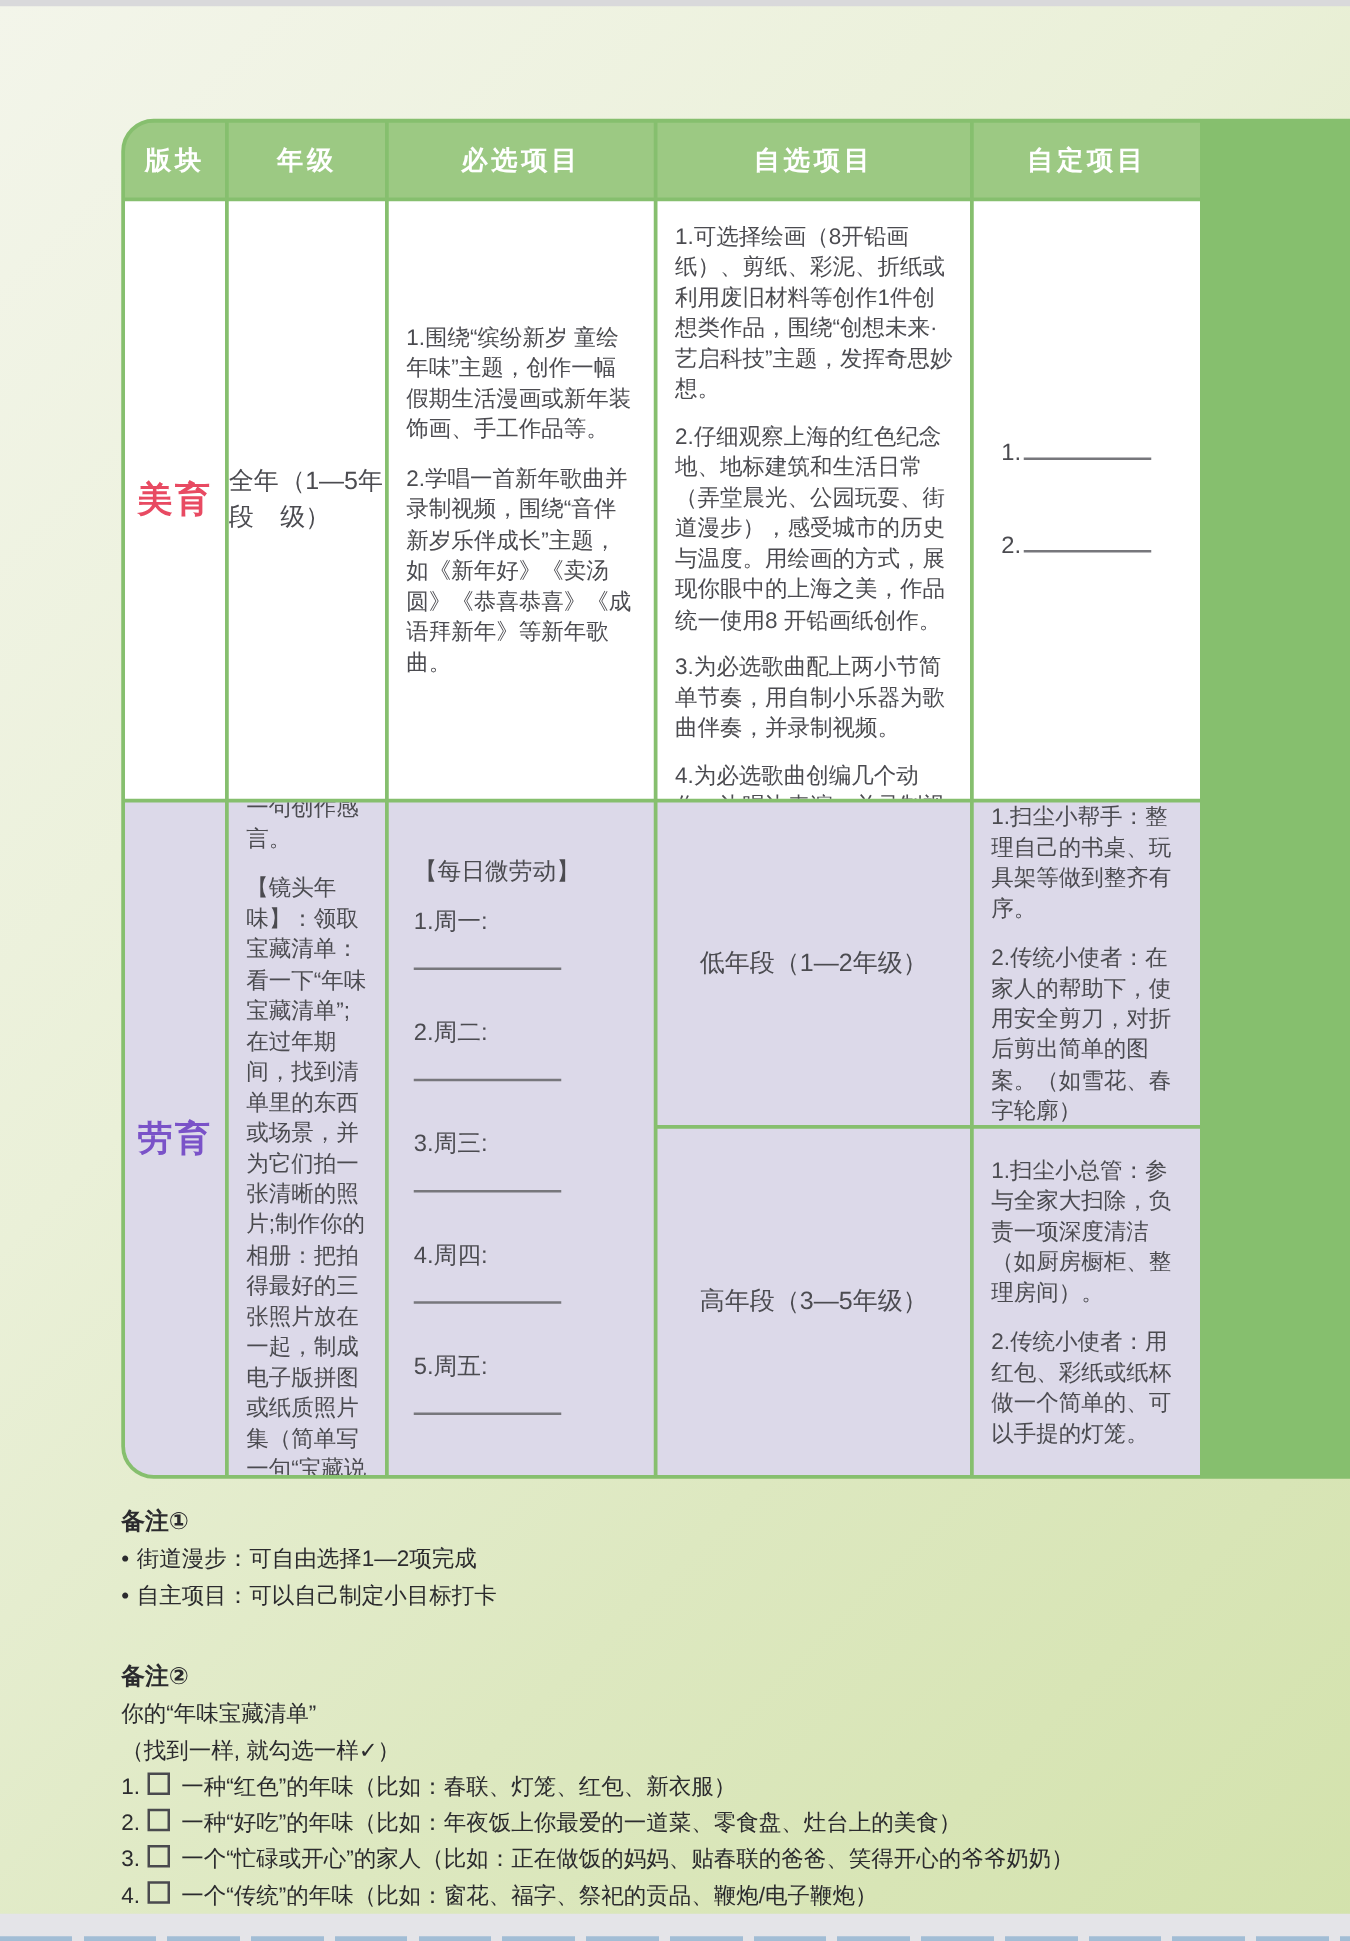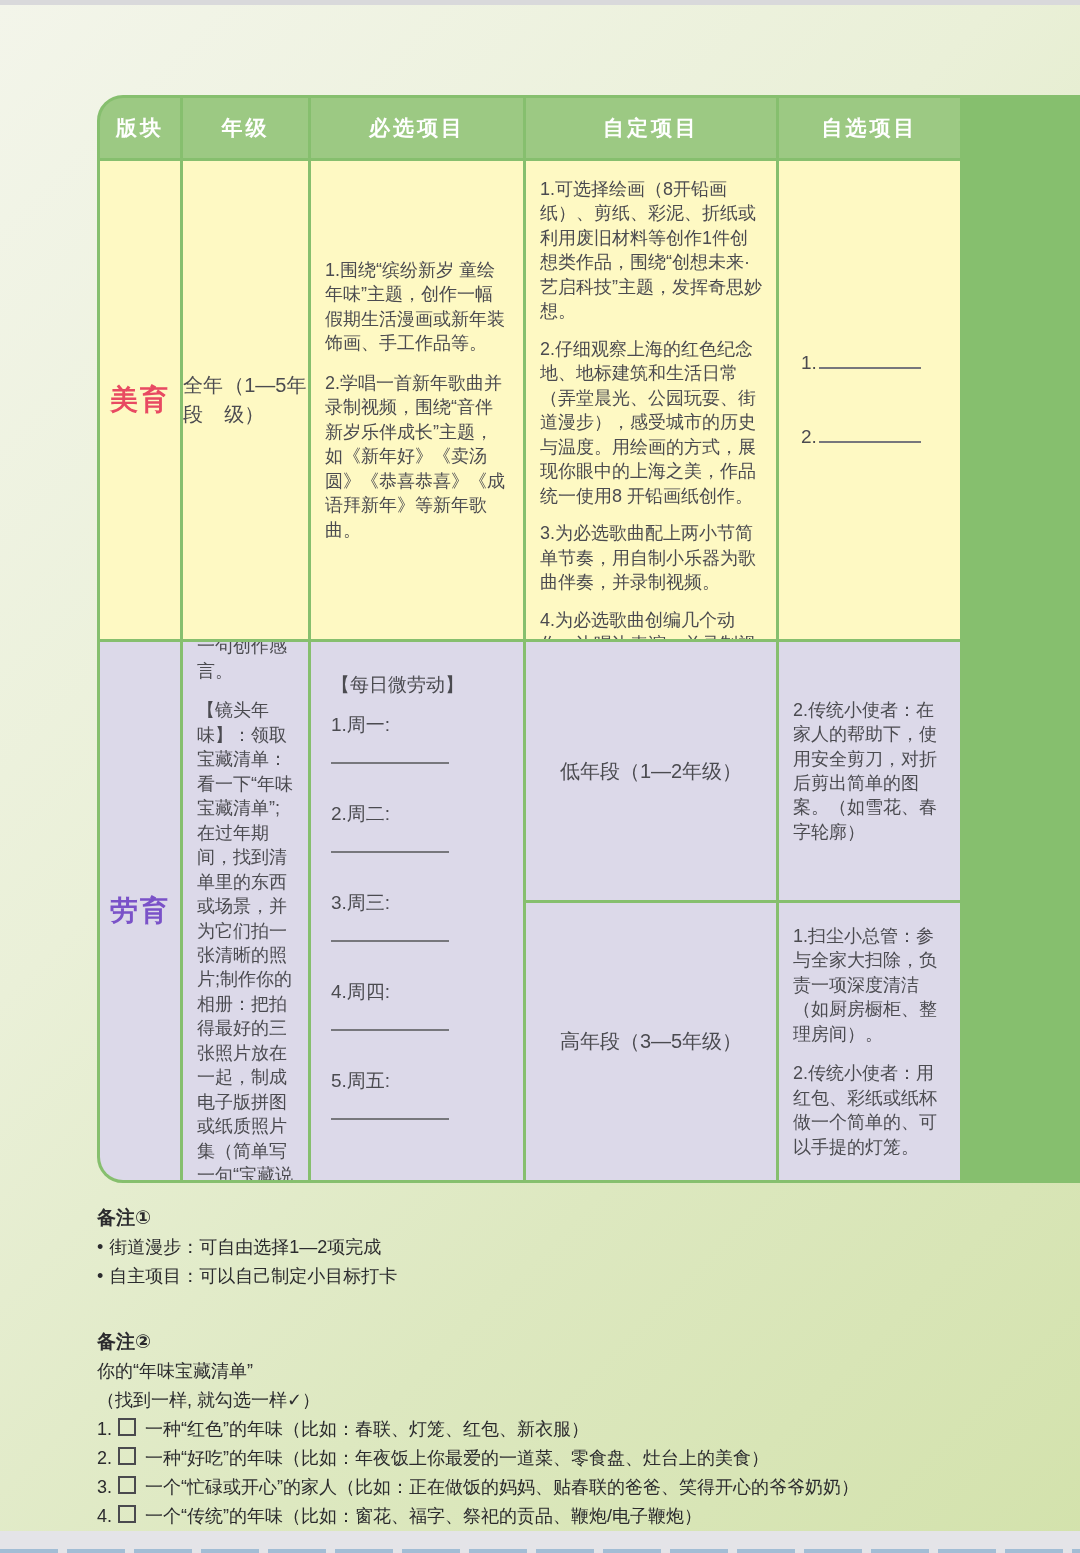--- a/index.html
+++ b/index.html
@@ -18,40 +18,40 @@
     position:absolute;left:97px;top:95px;width:1042px;height:1088px;box-sizing:border-box;
     display:grid;
     grid-template-columns:80px 125px 212px 250px 181px;
     grid-template-rows:60px 478px 258px 277px;
     gap:3px;background:#86bf6e;border:3px solid #86bf6e;
     border-radius:26px;overflow:hidden;
   }
   .cell{box-sizing:border-box;overflow:hidden;}
   .hcell{background:#9cc983;display:flex;align-items:center;justify-content:center;
     color:#ffffff;font-weight:bold;font-size:21px;letter-spacing:3px;}
-  .pink{background:#fef9c3;}
+  .pink{background:#ffffff;}
   .purple{background:#dcd9e9;}
   .section-cell{display:flex;align-items:center;justify-content:center;
     font-size:28px;font-weight:bold;letter-spacing:2px;}
   .red-text{color:#e84a62;}
   .purple-text{color:#7a52c8;}
   .grade-cell{display:flex;flex-direction:row;align-items:center;justify-content:center;
     font-size:20px;color:#4b4b50;line-height:1.45;}
   .para-cell{display:flex;flex-direction:column;justify-content:center;
     padding:12px 14px;gap:15px;font-size:18px;line-height:1.36;color:#4b4b50;}
   .para-cell.top{justify-content:flex-start;padding-top:16px;gap:13px;}
   .para-cell p{margin:0;}
   .span2{grid-row:3 / span 2;}
 
   
   .custom-cell{display:flex;flex-direction:column;justify-content:center;
     padding-left:22px;gap:52px;font-size:19px;color:#4b4b50;}
   .blank-line{display:inline-block;width:102px;border-bottom:2px solid #77777c;
     height:14px;margin-left:2px;}
-  .daily-cell{display:flex;flex-direction:column;justify-content:flex-start;
+  .daily-cell{display:flex;flex-direction:column;justify-content:center;
     padding:30px 12px 0 20px;font-size:19px;color:#4b4b50;}
   .daily-title{font-size:19px;margin-bottom:14px;}
   .wd-label{margin-bottom:24px;}
   .wd-line{width:118px;border-bottom:2px solid #77777c;height:0;margin-bottom:37px;}
 
   
   .notes{position:absolute;left:97px;top:1203px;width:910px;color:#2b2b2e;}
   .n-title{font-size:19px;font-weight:bold;line-height:30px;}
   .n-item{font-size:18px;line-height:29px;}
   .bullet{margin-right:6px;}
@@ -65,22 +65,22 @@
 </head>
 <body>
 
 <div class="top-strip"></div>
 
 <div class="table">
 
   <div class="cell hcell">版块</div>
   <div class="cell hcell">年级</div>
   <div class="cell hcell">必选项目</div>
+  <div class="cell hcell">自选项目</div>
   <div class="cell hcell">自定项目</div>
-  <div class="cell hcell">自选项目</div>
 
   <div class="cell pink section-cell red-text">美育</div>
   <div class="cell pink grade-cell">
     <span>全年段</span>
     <span>（1—5年级）</span>
   </div>
   <div class="cell pink para-cell">
     <p>1.围绕“缤纷新岁 童绘年味”主题，创作一幅假期生活漫画或新年装饰画、手工作品等。</p>
     <p>2.学唱一首新年歌曲并录制视频，围绕“音伴新岁乐伴成长”主题，如《新年好》《卖汤圆》《恭喜恭喜》《成语拜新年》等新年歌曲。</p>
   </div>
@@ -98,20 +98,21 @@
       <span>2.</span><span class="blank-line"></span>
     </div>
   </div>
 
   <div class="cell purple section-cell purple-text span2">劳育</div>
   <div class="cell purple grade-cell">
     <span>低年段</span>
     <span>（1—2年级）</span>
   </div>
   <div class="cell purple para-cell">
+    <p>1.扫尘小帮手：整理自己的书桌、玩具架等做到整齐有序。</p>
     <p>2.传统小使者：在家人的帮助下，使用安全剪刀，对折后剪出简单的图案。（如雪花、春字轮廓）</p>
   </div>
   <div class="cell purple para-cell span2">
     <p>【指尖年味】：可以是剪窗花、写福字、做灯笼等;用作品装饰家庭一角，增加年味。 手工作品实物或者高清照片，并附上一句创作感言。</p>
     <p>【镜头年味】：领取宝藏清单：看一下“年味宝藏清单”;在过年期间，找到清单里的东西或场景，并为它们拍一张清晰的照片;制作你的相册：把拍得最好的三张照片放在一起，制成电子版拼图或纸质照片集（简单写一句“宝藏说明”）【例如：照片（一盘饺子的制作）——说明：奶奶包的白菜馅饺子，是我家的年味第一名！】（备注②）</p>
   </div>
   <div class="cell purple daily-cell span2">
     <div class="daily-title">【每日微劳动】</div>
     <div class="wd-label">1.周一:</div>
     <div class="wd-line"></div>

